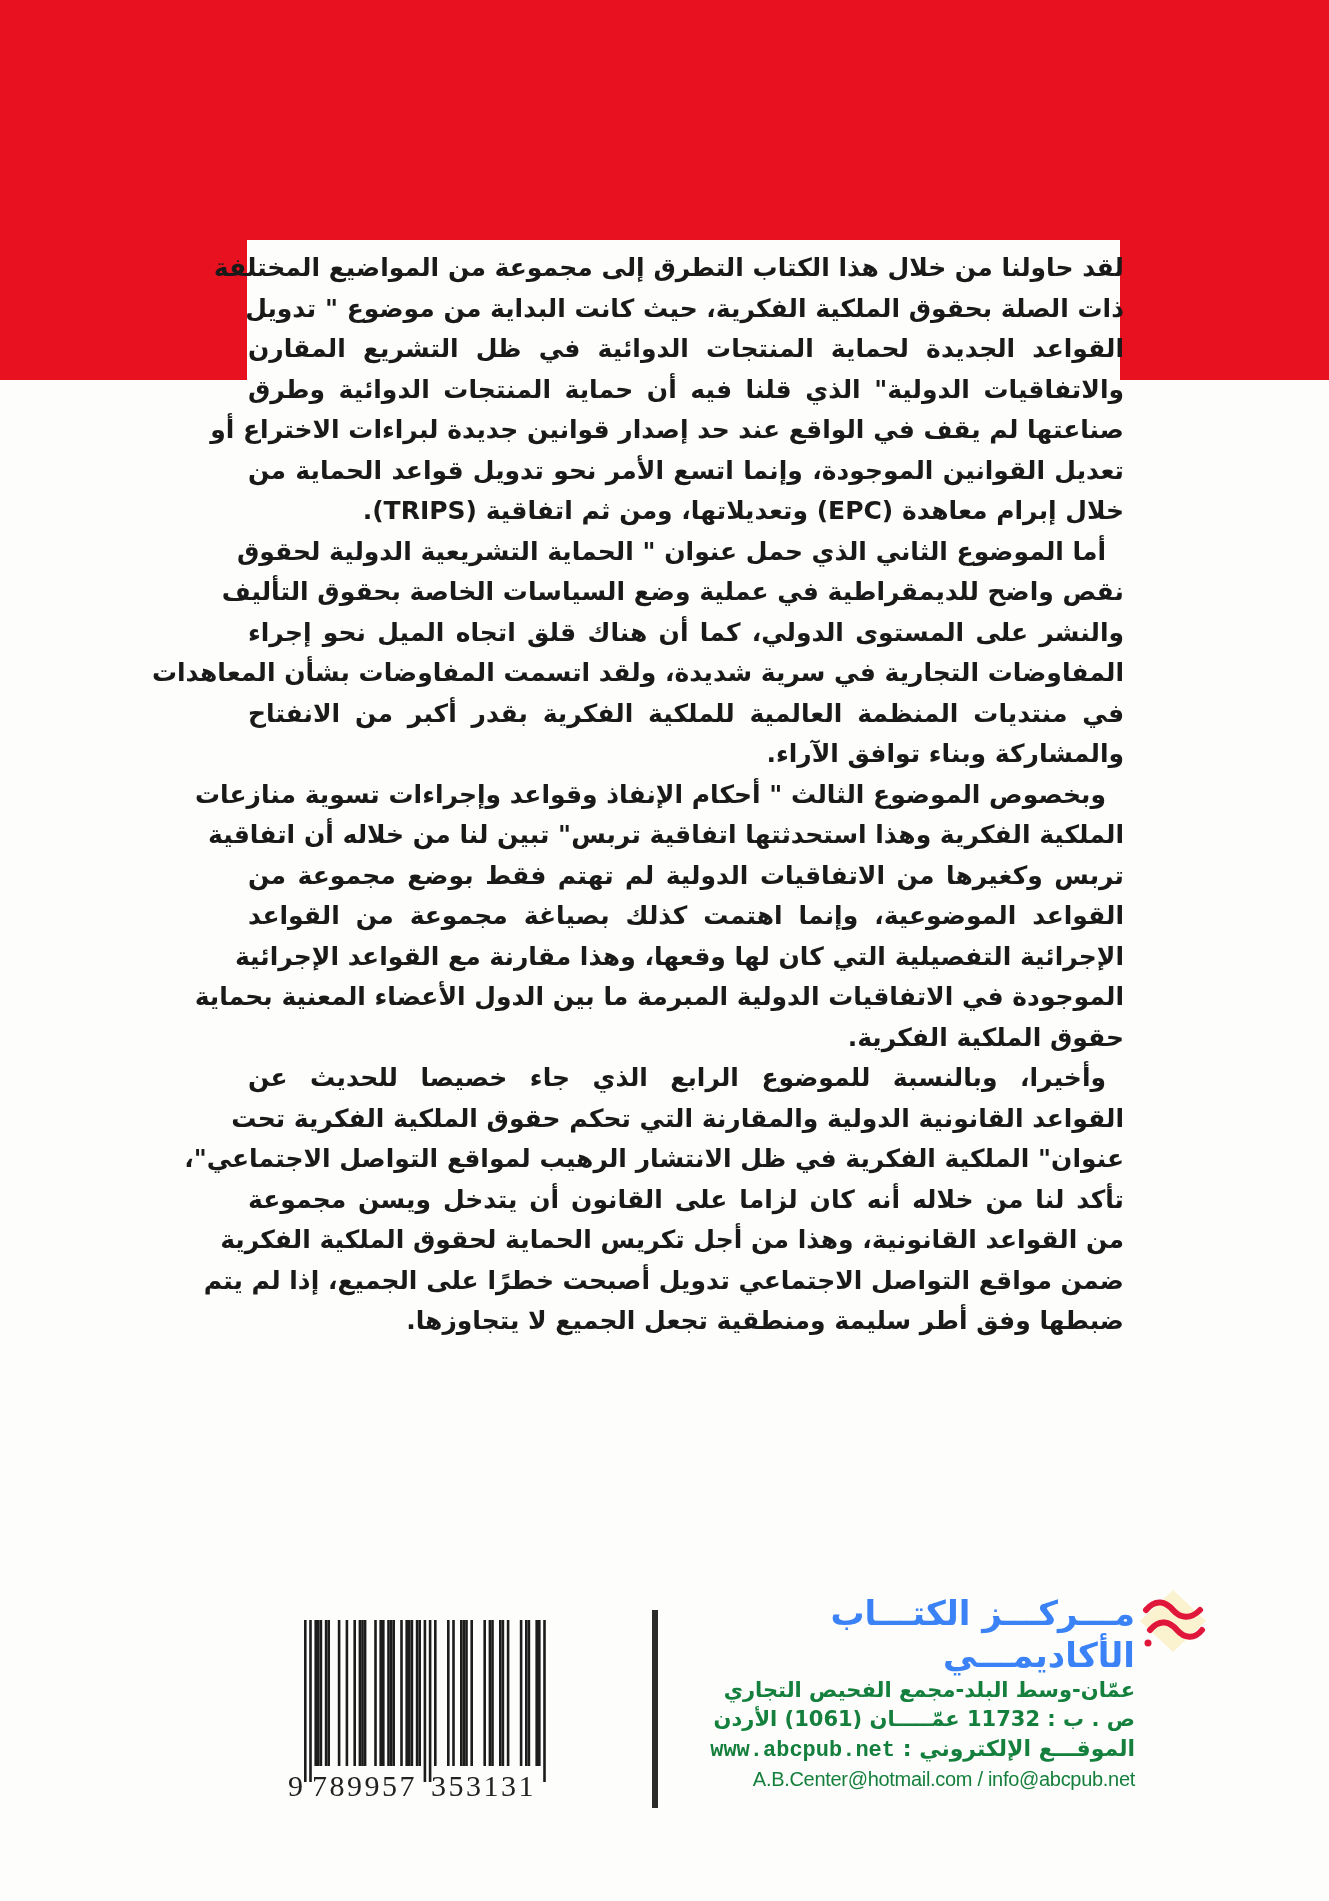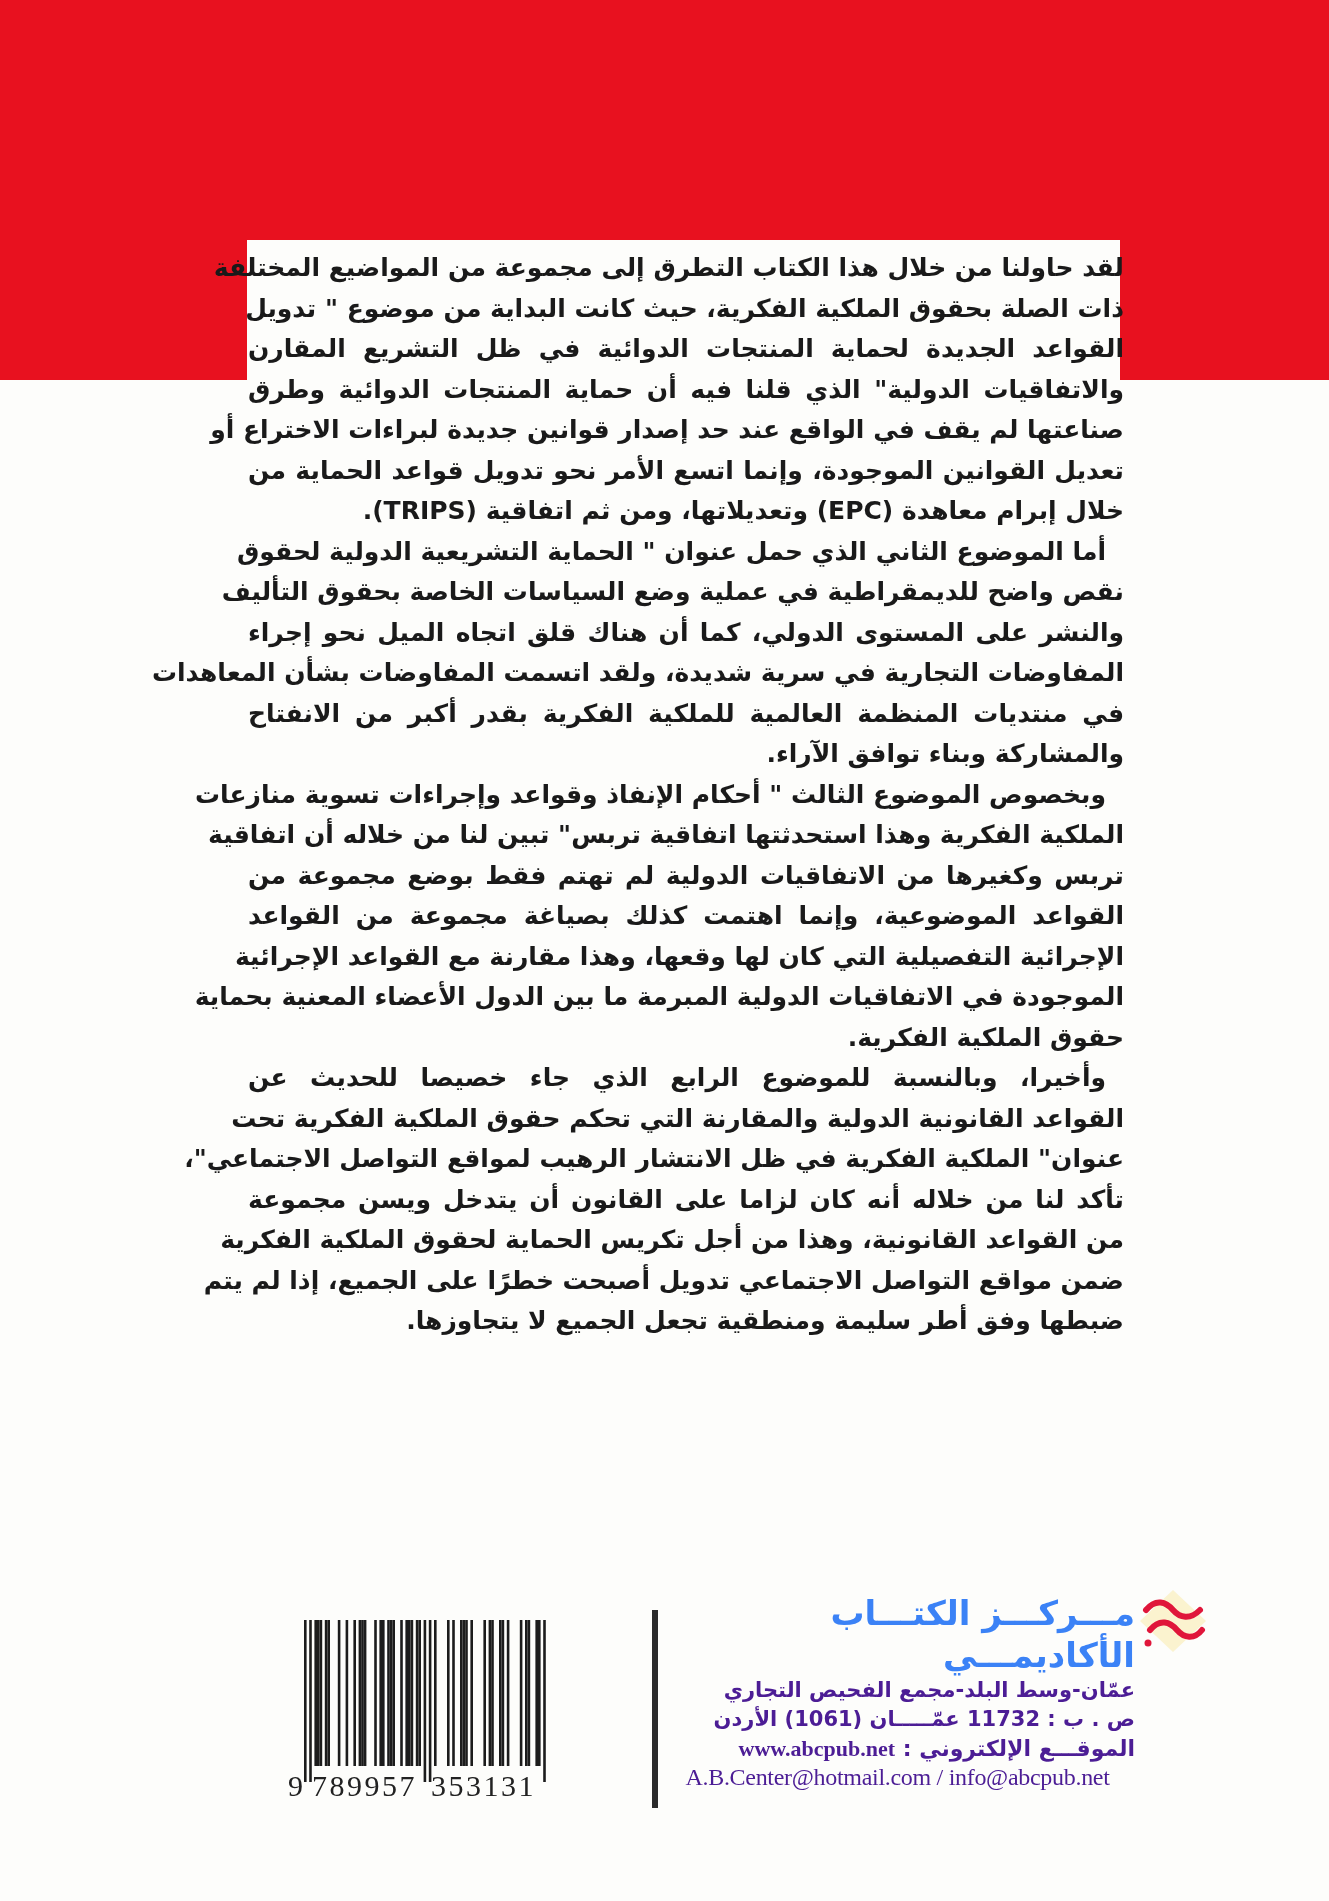--- a/index.html
+++ b/index.html
@@ -45,31 +45,31 @@
   }
   .publisher {
     position: absolute; left: 665px; top: 1592px; width: 470px;
     direction: rtl; text-align: right;
   }
   .pub-name {
     font-size: 34px; font-weight: bold; line-height: 42px; letter-spacing: 1px;
     color: #3b82f6;
   }
   .pub-line {
-    font-size: 21px; font-weight: bold; line-height: 29px; color: #4c1d95;
+    font-size: 21px; font-weight: bold; line-height: 29px; color: #15803d;
     white-space: nowrap;
   }
   .pub-line.small { font-size: 17px; }
   .pub-line.web { font-size: 22px; }
   .pub-line.mail {
-    direction: ltr; text-align: center; font-family: Liberation Serif, serif;
-    font-size: 24px; font-weight: normal; letter-spacing: -0.3px;
+    direction: ltr; text-align: right; font-family: Liberation Sans, sans-serif;
+    font-size: 20px; font-weight: normal; letter-spacing: -0.3px;
     margin-left: -5px;
   }
-  .ltr { direction: ltr; unicode-bidi: embed; font-family: Liberation Serif, serif; }
+  .ltr { direction: ltr; unicode-bidi: embed; font-family: Liberation Mono, monospace; }
   .logo {
     position: absolute; left: 1138px; top: 1588px; width: 70px; height: 66px;
   }
 </style>
 </head>
 <body>
 
 <div class="red-band"></div>
 <div class="text-panel"></div>
 

